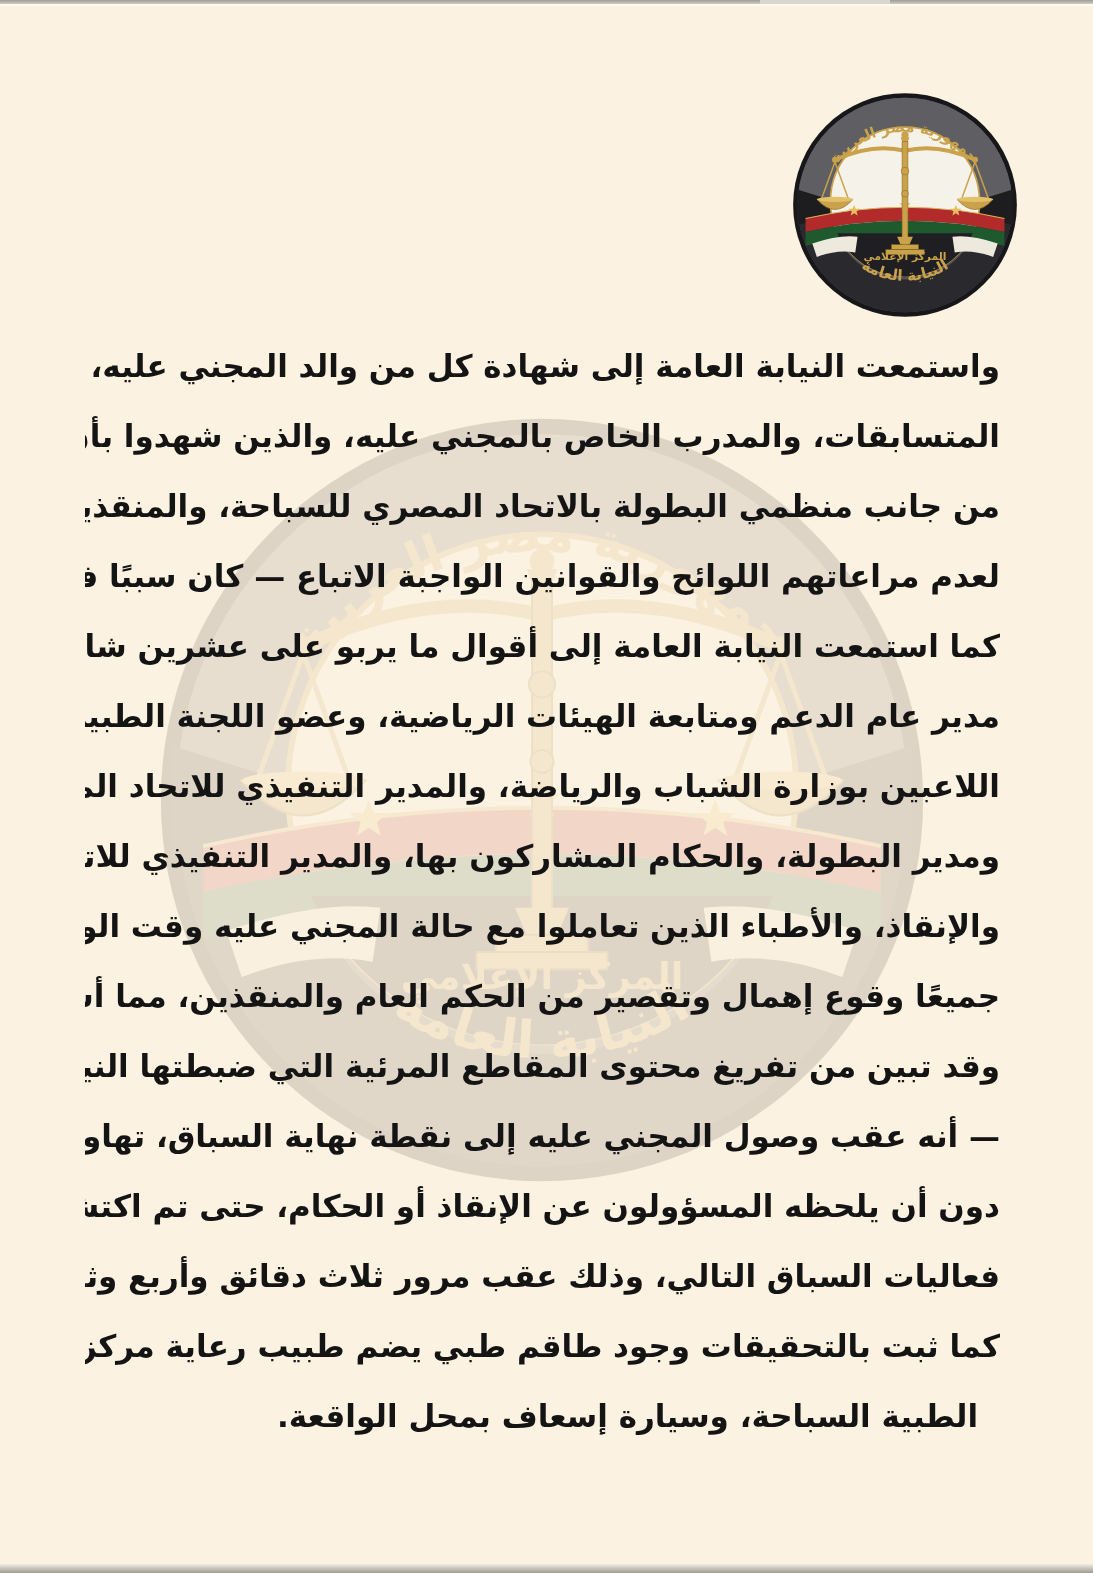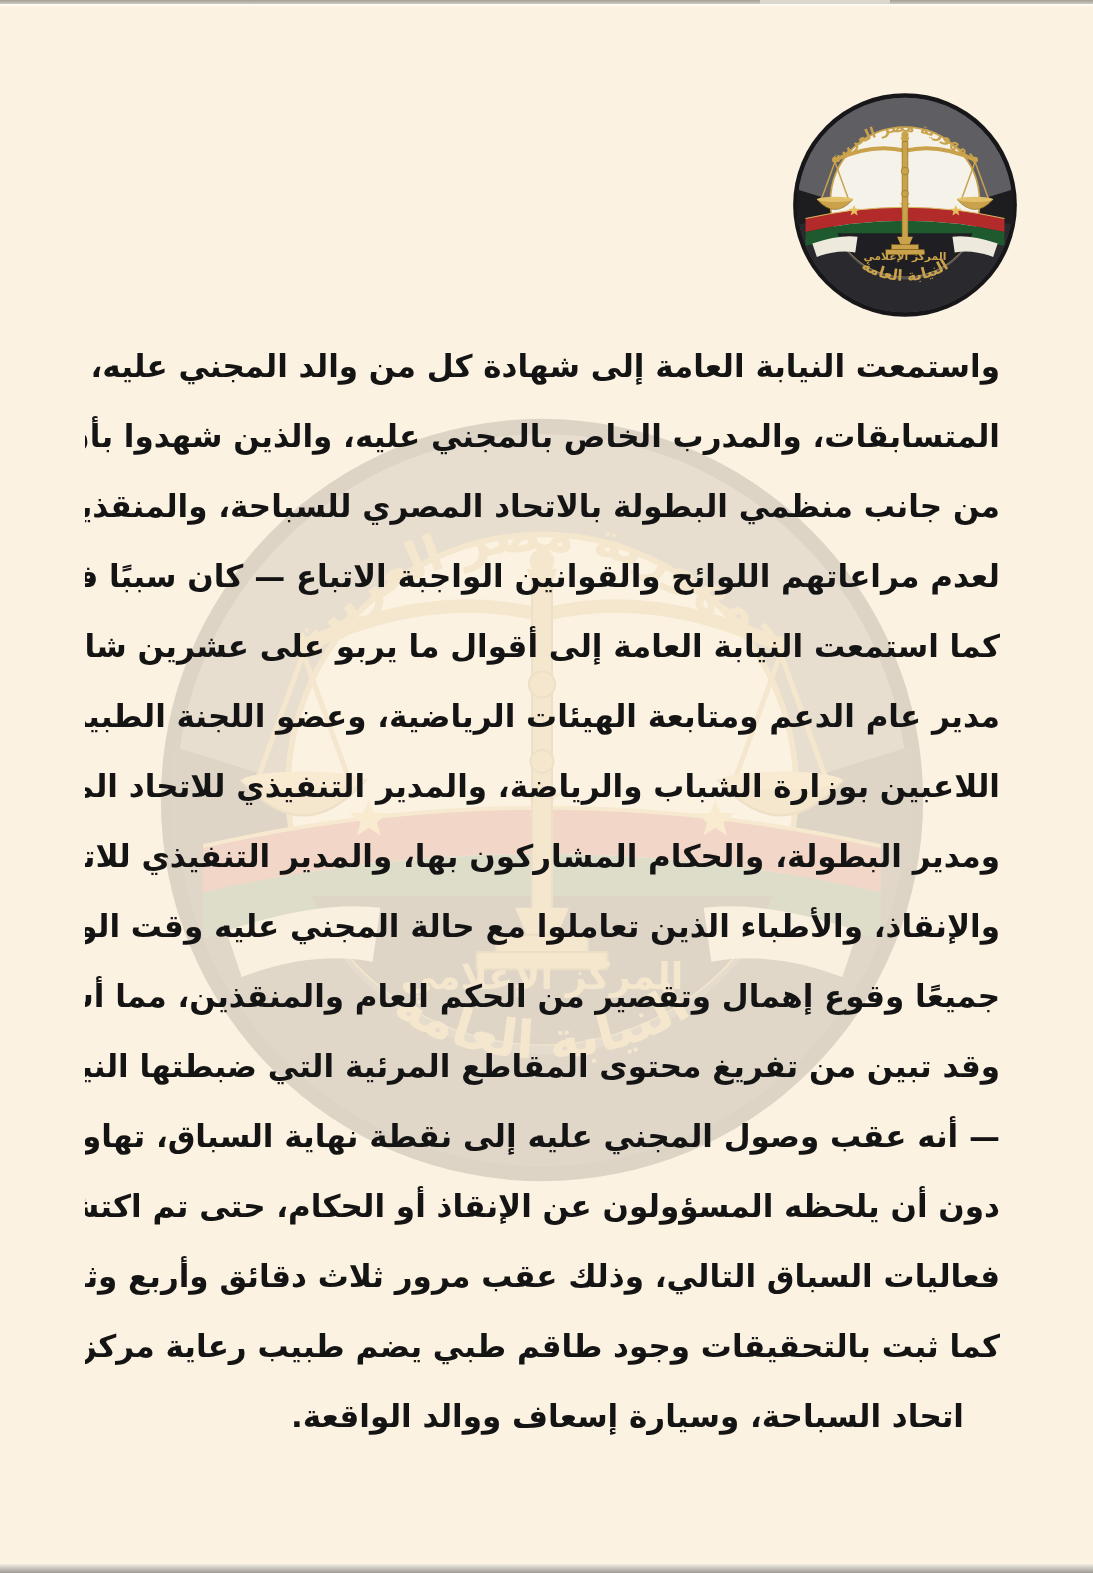--- a/index.html
+++ b/index.html
@@ -128,16 +128,16 @@
   <div class="tline">مدير عام الدعم ومتابعة الهيئات الرياضية، وعضو اللجنة الطبية لسلامة وصحة</div>
   <div class="tline">اللاعبين بوزارة الشباب والرياضة، والمدير التنفيذي للاتحاد المصري للسباحة،</div>
   <div class="tline">ومدير البطولة، والحكام المشاركون بها، والمدير التنفيذي للاتحاد المصري للغوص</div>
   <div class="tline">والإنقاذ، والأطباء الذين تعاملوا مع حالة المجني عليه وقت الواقعة، وقد أكدوا</div>
   <div class="tline">جميعًا وقوع إهمال وتقصير من الحكم العام والمنقذين، مما أسفر عن وفاة المجني عليه.</div>
   <div class="tline">وقد تبين من تفريغ محتوى المقاطع المرئية التي ضبطتها النيابة العامة — غير المجتزأة</div>
   <div class="tline">— أنه عقب وصول المجني عليه إلى نقطة نهاية السباق، تهاوى إلى قاع المسبح،</div>
   <div class="tline">دون أن يلحظه المسؤولون عن الإنقاذ أو الحكام، حتى تم اكتشاف غرقه أثناء</div>
   <div class="tline">فعاليات السباق التالي، وذلك عقب مرور ثلاث دقائق وأربع وثلاثين ثانية.</div>
   <div class="tline">كما ثبت بالتحقيقات وجود طاقم طبي يضم طبيب رعاية مركزة، وطبيبة</div>
-  <div class="tline tline-center">اتحاد السباحة، وسيارة إسعاف ووالد الواقعة.</div>
+  <div class="tline tline-center">الطبية السباحة، وسيارة إسعاف بمحل الواقعة.</div>
 </div>
 
 <div class="edge-bottom"></div>
 
 </body></html>

